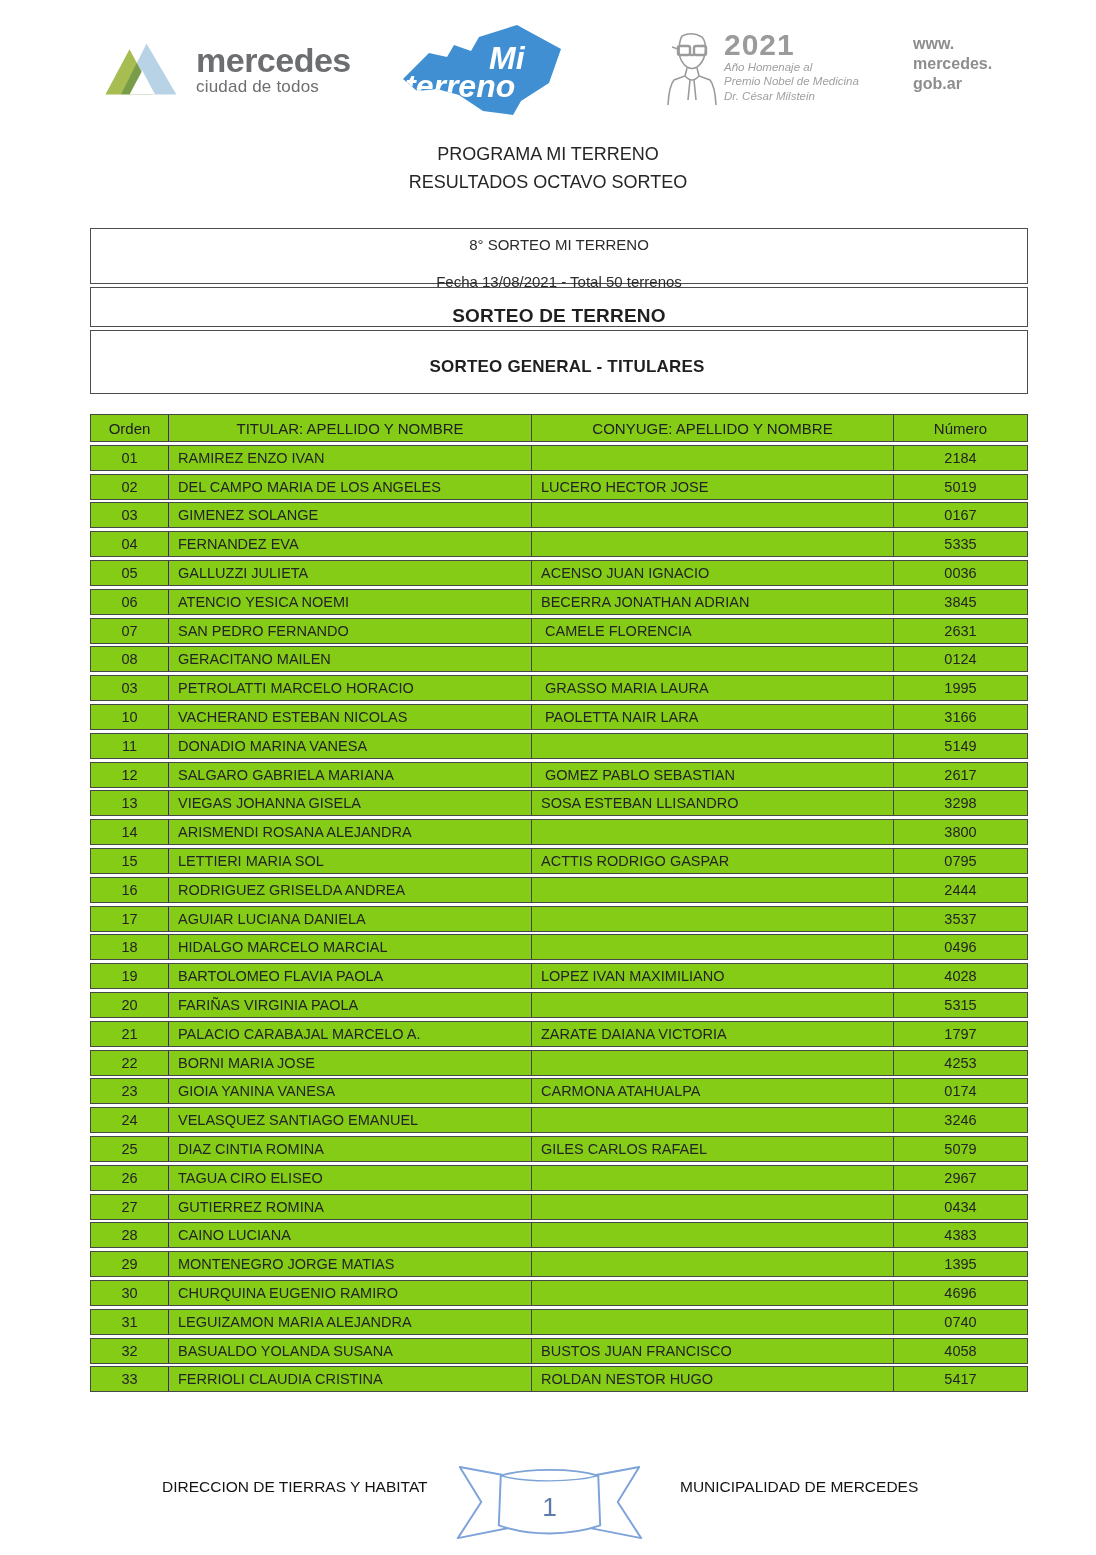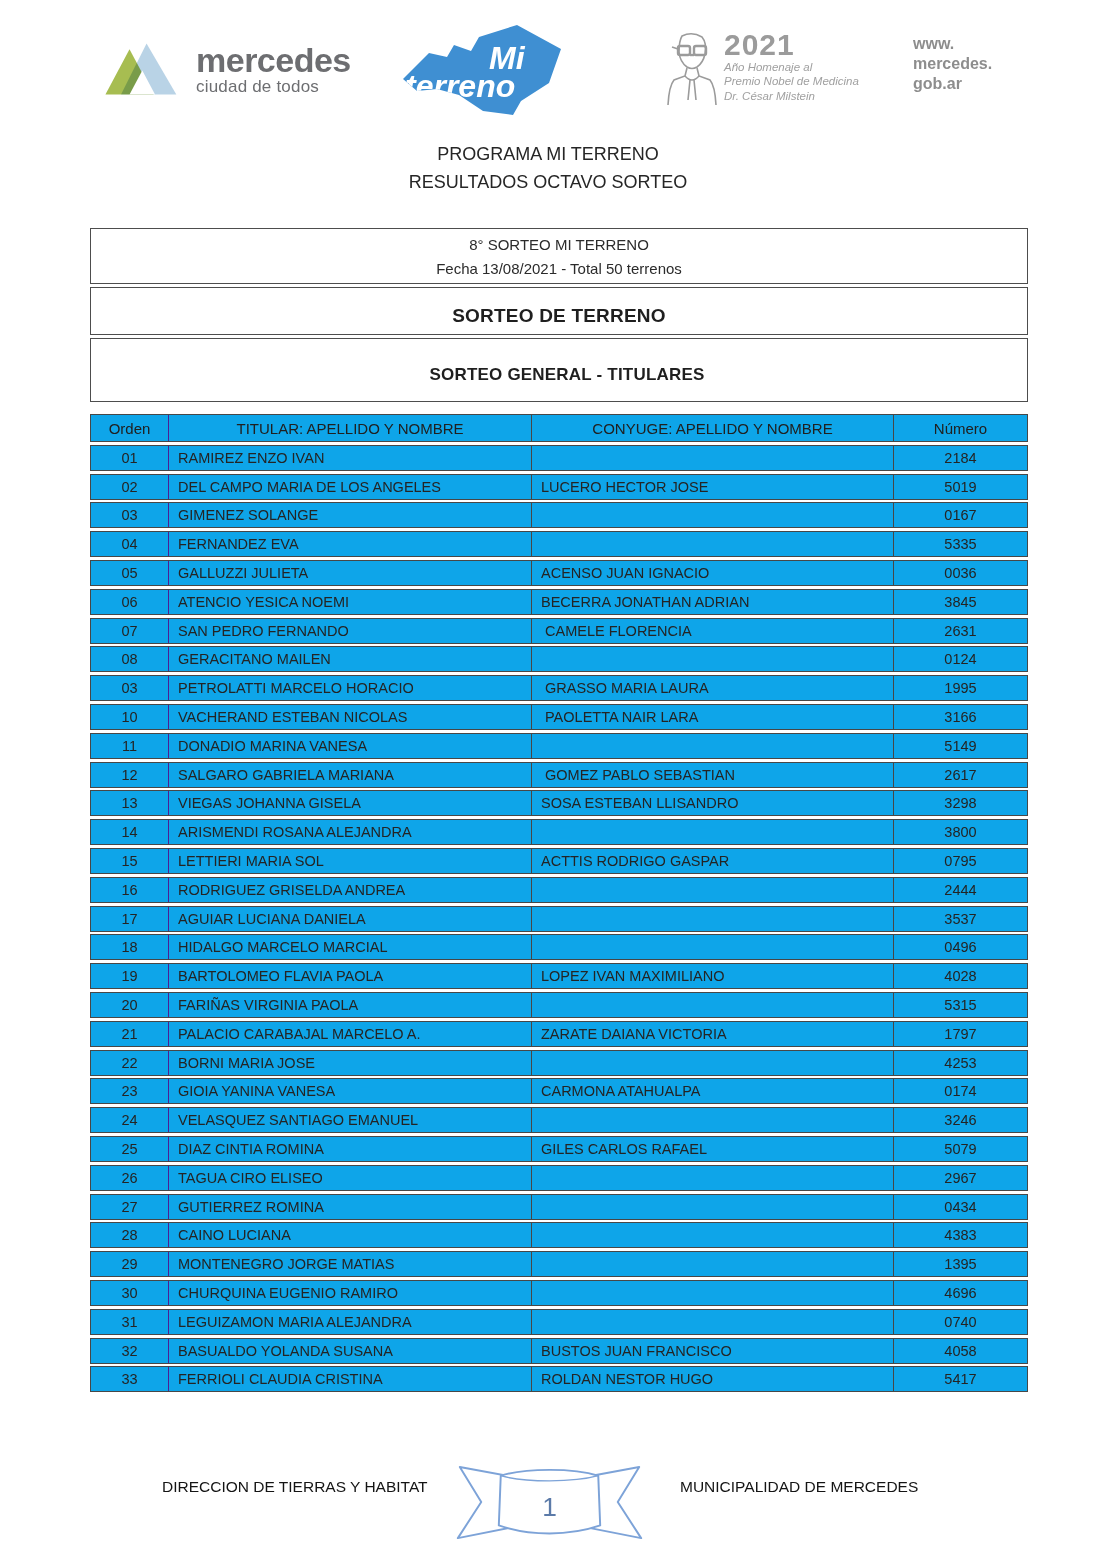--- a/index.html
+++ b/index.html
@@ -25,27 +25,27 @@
   .logo-web { position:absolute; left:913px; top:34px; font-size:16px; font-weight:bold; color:#8d8d8d; line-height:1.25; }
 
   
   .doc-title { position:absolute; left:0; top:141px; width:1096px; text-align:center;
                font-size:18px; color:#262626; line-height:1.55; letter-spacing:0; }
 
   
   .boxes { position:absolute; left:90px; top:228px; width:938px; }
   .box { border:1px solid #4d4d4d; background:#fff; margin-bottom:3px; text-align:center; }
   .box-info { height:56px; padding-top:7px; font-size:15px; color:#2b2b2b; }
-  .box-info .l2 { margin-top:7px; }
-  .box-main { height:48px; line-height:56px; font-size:19px; font-weight:bold; color:#1f1f1f; letter-spacing:0.2px; }
+  .box-info .l2 { margin-top:20px; }
+  .box-main { height:40px; line-height:56px; font-size:19px; font-weight:bold; color:#1f1f1f; letter-spacing:0.2px; }
   .box-sub  { height:64px; line-height:72px; font-size:17px; font-weight:bold; color:#1f1f1f; letter-spacing:0.2px;padding-left:16px; }
 
   
   .table { position:absolute; left:90px; top:414px; width:938px; }
-  .trow { display:flex; border:1px solid #474747; background:#0ea5e9; height:26px; margin-bottom:2.8px; align-items:center; }
+  .trow { display:flex; border:1px solid #474747; background:#84cc16; height:26px; margin-bottom:2.8px; align-items:center; }
   .trow .c { height:100%; display:flex; align-items:center; font-size:14.5px; color:#242424; white-space:pre; overflow:hidden; }
   .c-orden  { flex:0 0 77px;  justify-content:center; }
   .c-tit    { flex:0 0 363px; border-left:1px solid #4c1d95; padding-left:9px; }
   .c-cony   { flex:0 0 362px; border-left:1px solid #474747; padding-left:9px; }
   .c-num    { flex:1 1 auto;  border-left:1px solid #474747; justify-content:center; }
   .thead { height:28px; }
   .thead .c { font-size:15px; color:#202020; }
   .thead .c-tit, .thead .c-cony { justify-content:center; padding-left:0; }
 
   

